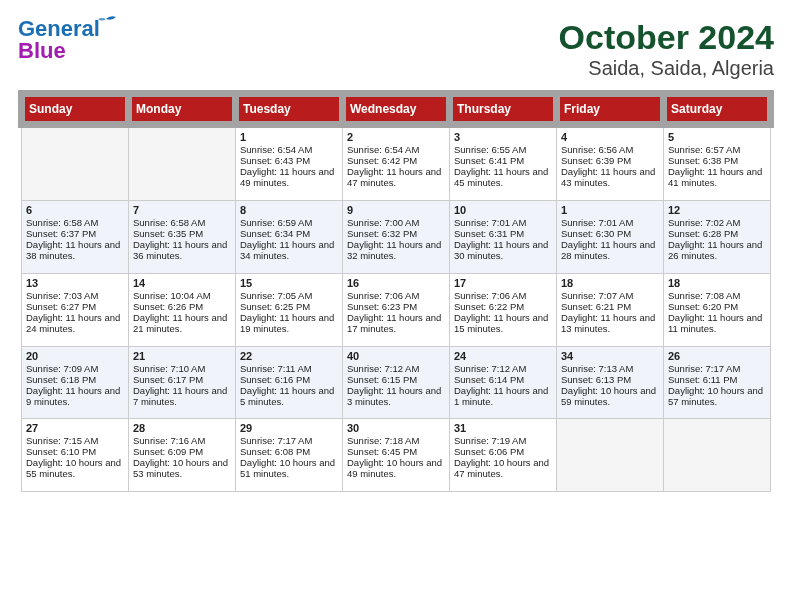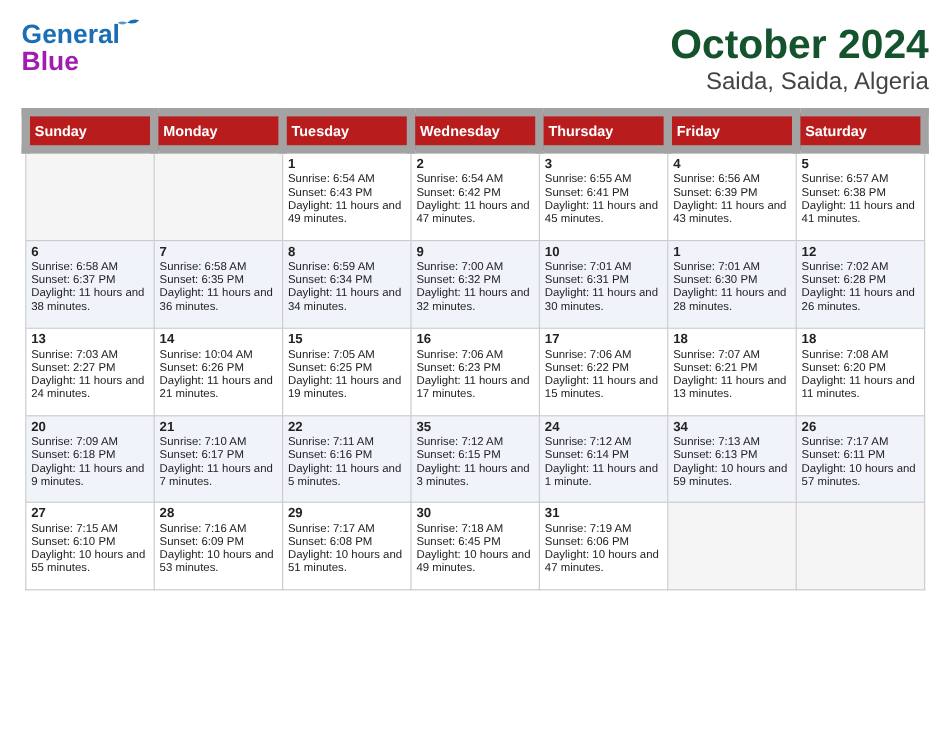--- a/index.html
+++ b/index.html
@@ -203,21 +203,21 @@
         <span class="day-num">12</span>
         <span>Sunrise: 7:02 AM</span><br>
         <span>Sunset: 6:28 PM</span><br>
         <span>Daylight: 11 hours and 26 minutes.</span>
       </td>
         </tr>
         <tr>
           <td>
         <span class="day-num">13</span>
         <span>Sunrise: 7:03 AM</span><br>
-        <span>Sunset: 2:27 PM</span><br>
+        <span>Sunset: 6:27 PM</span><br>
         <span>Daylight: 11 hours and 24 minutes.</span>
       </td>
           <td>
         <span class="day-num">14</span>
         <span>Sunrise: 10:04 AM</span><br>
         <span>Sunset: 6:26 PM</span><br>
         <span>Daylight: 11 hours and 21 minutes.</span>
       </td>
           <td>
         <span class="day-num">15</span>
@@ -263,21 +263,21 @@
         <span>Sunset: 6:17 PM</span><br>
         <span>Daylight: 11 hours and 7 minutes.</span>
       </td>
           <td>
         <span class="day-num">22</span>
         <span>Sunrise: 7:11 AM</span><br>
         <span>Sunset: 6:16 PM</span><br>
         <span>Daylight: 11 hours and 5 minutes.</span>
       </td>
           <td>
-        <span class="day-num">35</span>
+        <span class="day-num">40</span>
         <span>Sunrise: 7:12 AM</span><br>
         <span>Sunset: 6:15 PM</span><br>
         <span>Daylight: 11 hours and 3 minutes.</span>
       </td>
           <td>
         <span class="day-num">24</span>
         <span>Sunrise: 7:12 AM</span><br>
         <span>Sunset: 6:14 PM</span><br>
         <span>Daylight: 11 hours and 1 minute.</span>
       </td>

